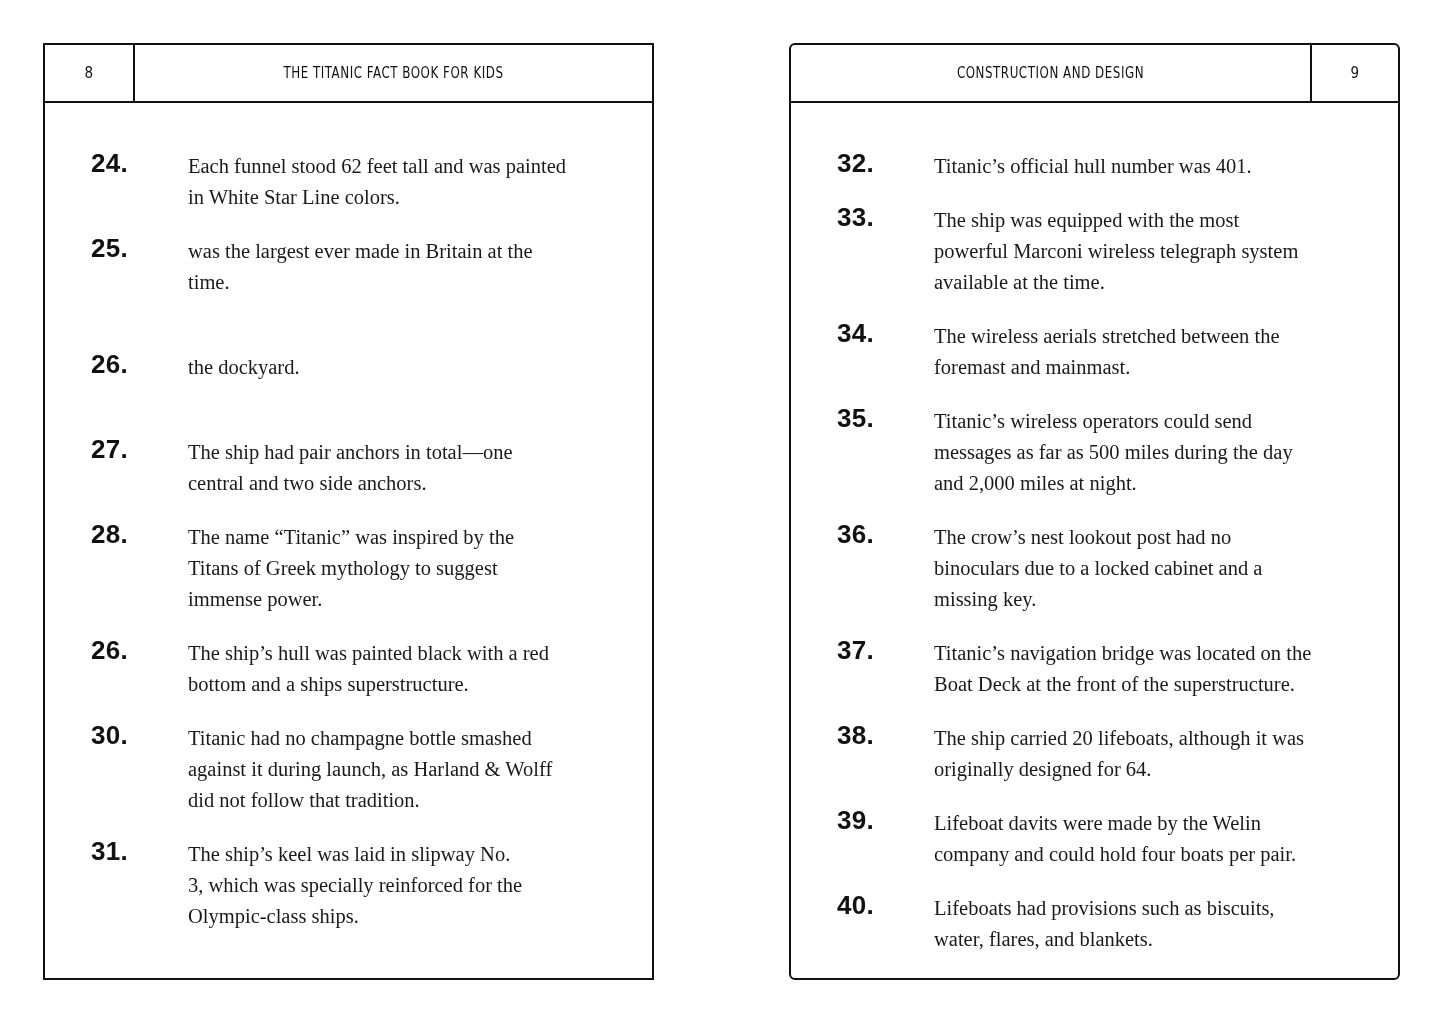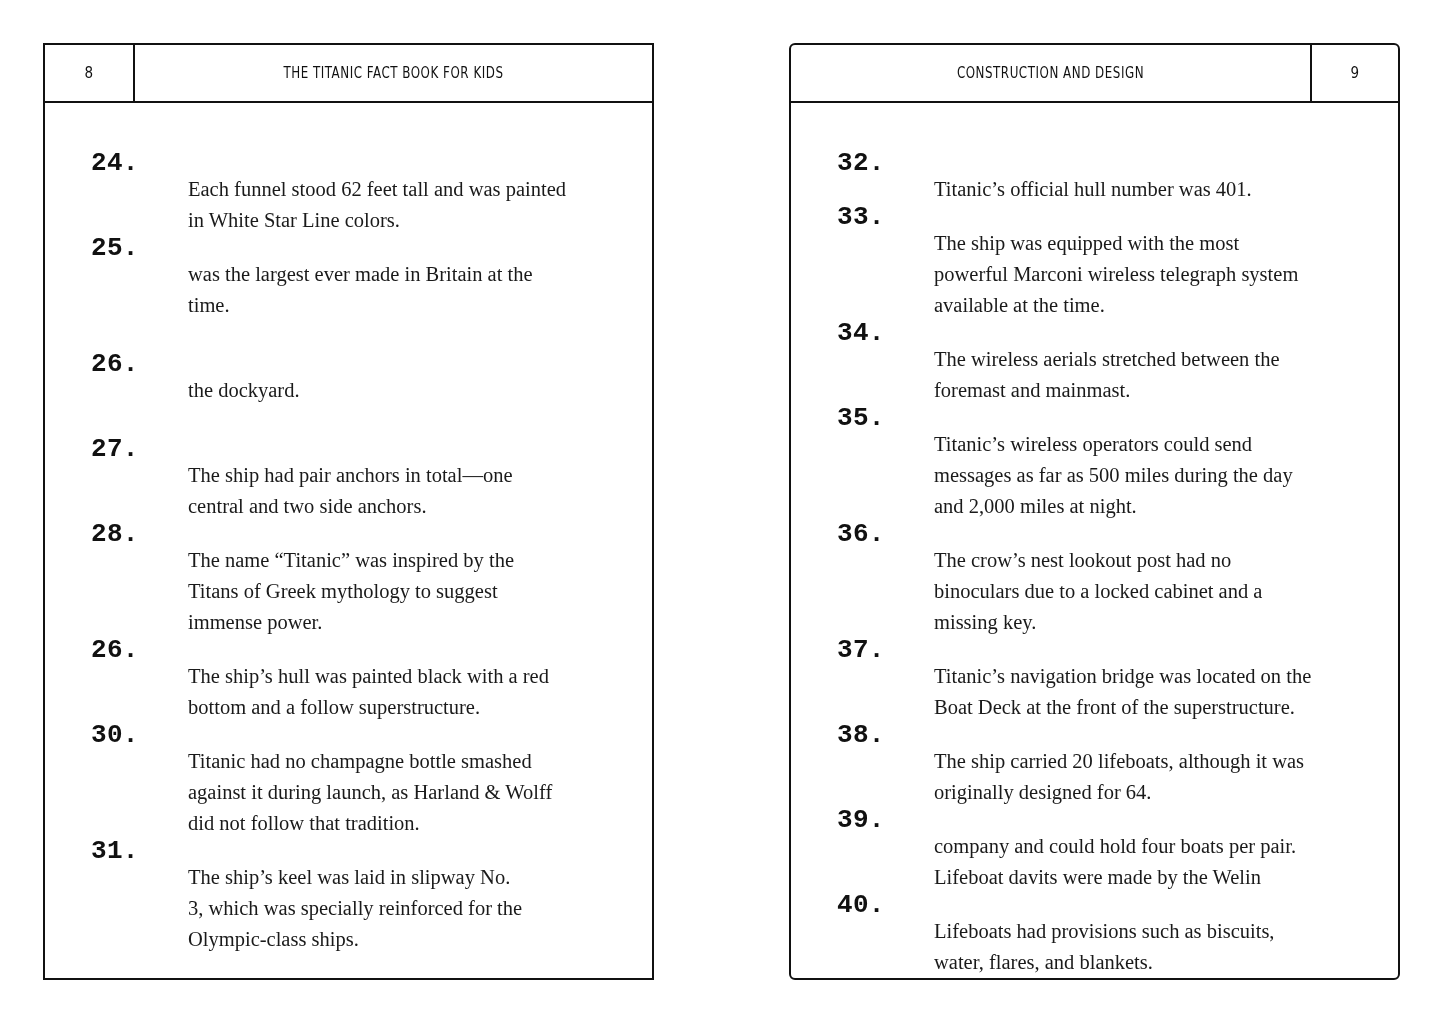--- a/index.html
+++ b/index.html
@@ -25,27 +25,27 @@
     .running-title {
       flex: 1; display: flex; align-items: center; justify-content: center;
       font-family: "DejaVu Sans", sans-serif; font-stretch: condensed;
       font-size: 15px; letter-spacing: 0.6px; color: #111;
       transform: scaleX(0.88);
     }
     .facts { position: absolute; left: 0; right: 0; top: 0; }
     .fact { position: absolute; left: 0; right: 0; }
     .fact-num {
       position: absolute; left: 46px; top: -3px;
-      font-family: Liberation Mono, monospace; font-weight: bold;
+      font-family: Liberation Sans, sans-serif; font-weight: bold;
       font-size: 26px; color: #111; letter-spacing: 0.3px;
     }
     .fact-text {
       position: absolute; left: 143px; top: 0;
       font-family: "Liberation Serif", "DejaVu Serif", serif;
-      font-size: 20.5px; line-height: 31px; color: #1a1a1a; margin-top: 23px;
+      font-size: 20.5px; line-height: 31px; color: #1a1a1a;
     }
     .fact-text .line { display: block; white-space: nowrap; }
   </style>
 </head>
 <body>
 
 <div class="page left">
   <div class="header">
     <div class="folio">8</div>
     <div class="running-title">THE TITANIC FACT BOOK FOR KIDS</div>
@@ -83,21 +83,21 @@
         <div class="fact-text">
           <span class="line">The name “Titanic” was inspired by the</span>
           <span class="line">Titans of Greek mythology to suggest</span>
           <span class="line">immense power.</span>
         </div>
       </div>
       <div class="fact" style="top: 593px;">
         <div class="fact-num">26.</div>
         <div class="fact-text">
           <span class="line">The ship’s hull was painted black with a red</span>
-          <span class="line">bottom and a follow superstructure.</span>
+          <span class="line">bottom and a ships superstructure.</span>
         </div>
       </div>
       <div class="fact" style="top: 678px;">
         <div class="fact-num">30.</div>
         <div class="fact-text">
           <span class="line">Titanic had no champagne bottle smashed</span>
           <span class="line">against it during launch, as Harland &amp; Wolff</span>
           <span class="line">did not follow that tradition.</span>
         </div>
       </div>
@@ -165,22 +165,22 @@
       <div class="fact" style="top: 678px;">
         <div class="fact-num">38.</div>
         <div class="fact-text">
           <span class="line">The ship carried 20 lifeboats, although it was</span>
           <span class="line">originally designed for 64.</span>
         </div>
       </div>
       <div class="fact" style="top: 763px;">
         <div class="fact-num">39.</div>
         <div class="fact-text">
+          <span class="line">Lifeboat davits were made by the Welin</span>
           <span class="line">company and could hold four boats per pair.</span>
-          <span class="line">Lifeboat davits were made by the Welin</span>
         </div>
       </div>
       <div class="fact" style="top: 848px;">
         <div class="fact-num">40.</div>
         <div class="fact-text">
           <span class="line">Lifeboats had provisions such as biscuits,</span>
           <span class="line">water, flares, and blankets.</span>
         </div>
       </div>
     </div>

